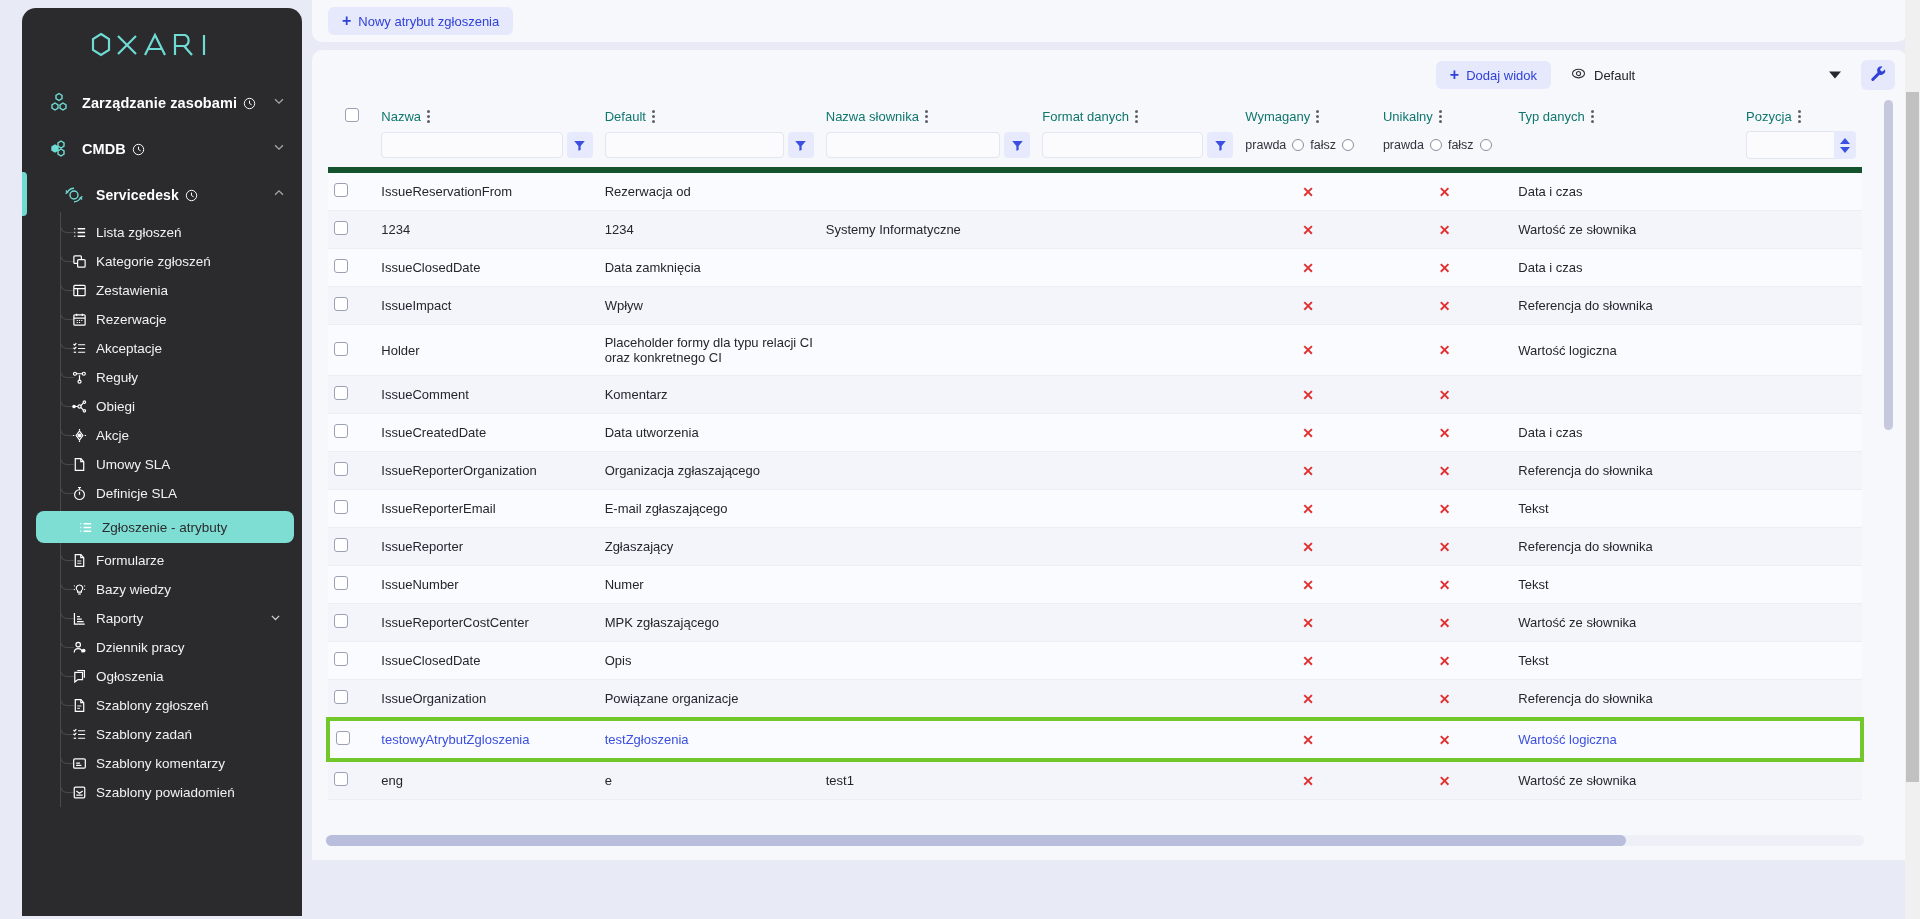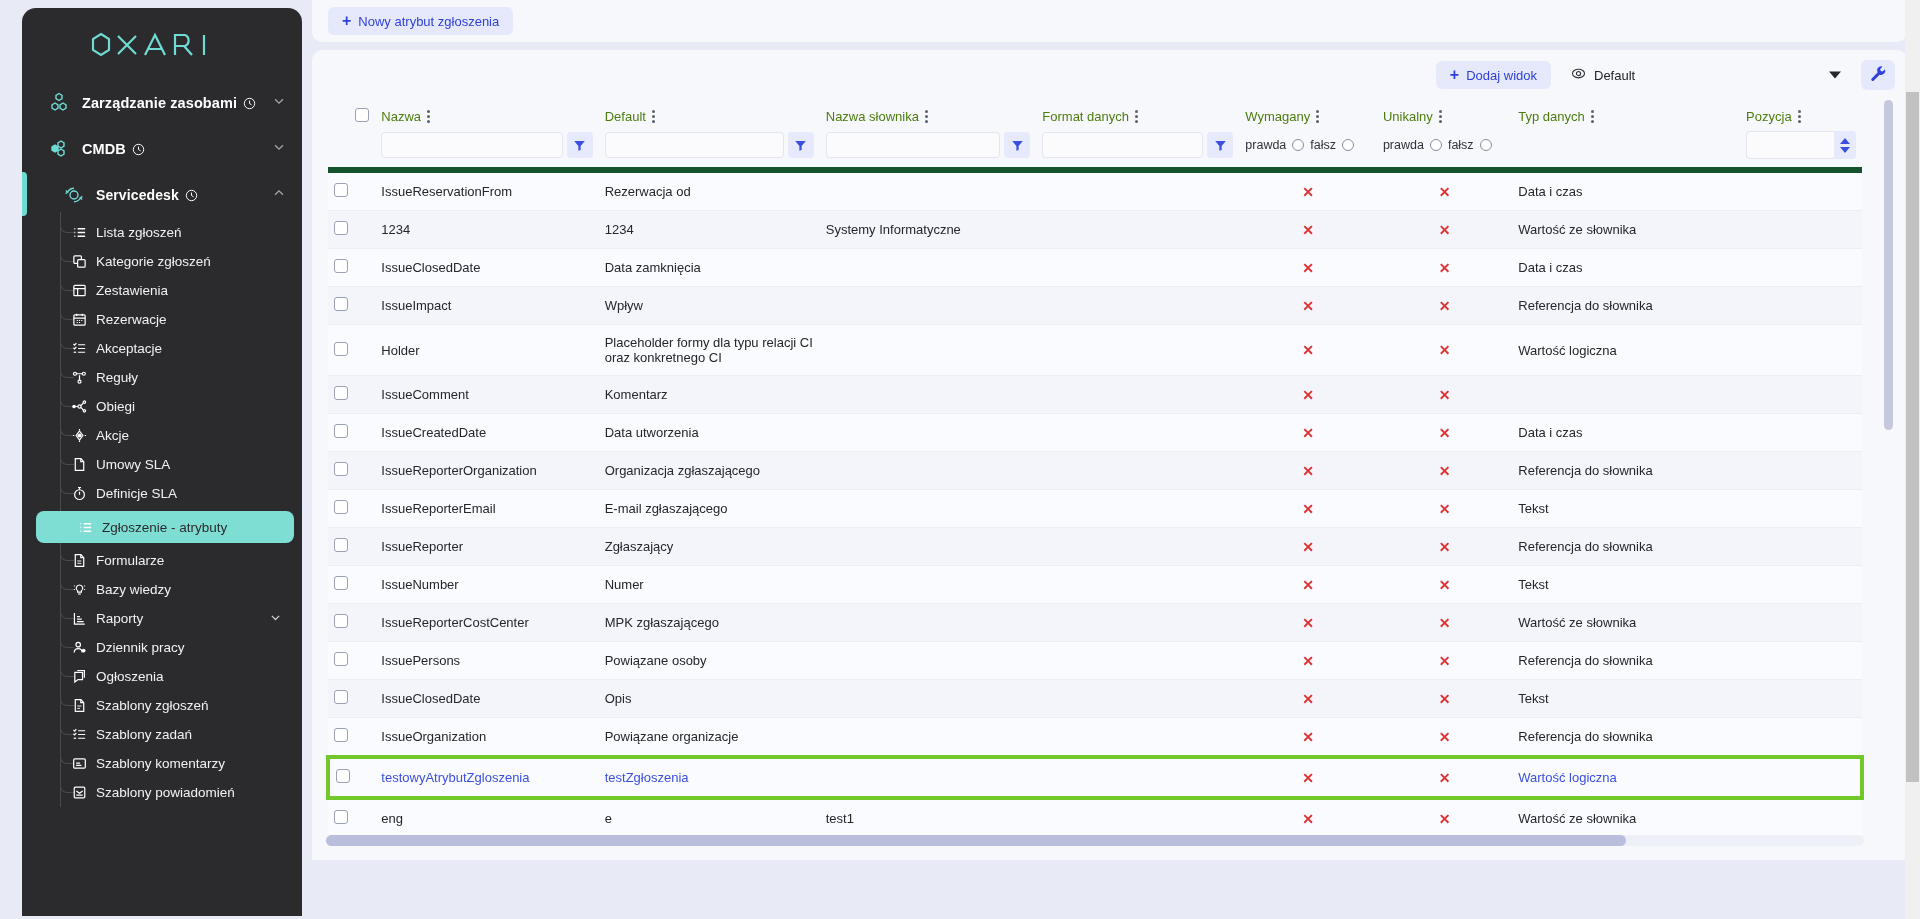--- a/index.html
+++ b/index.html
@@ -105,22 +105,22 @@
   }
   .wrench-btn {
     width: 34px; height: 30px; border-radius: 6px; background: #e6e9fb;
     display: flex; align-items: center; justify-content: center; cursor: pointer;
   }
 
   
   .table-wrap { position: relative; margin: 0 14px; }
   table { border-collapse: collapse; width: 1538px; table-layout: fixed; }
   thead th {
-    background: #f7f8fc; font-weight: 400; color: #4d7c0f;
-    font-size: 13px; text-align: right; padding: 8px 6px 4px 6px;
+    background: #f7f8fc; font-weight: 400; color: #0f766e;
+    font-size: 13px; text-align: center; padding: 8px 6px 4px 6px;
     border-bottom: none; vertical-align: middle;
   }
   .th-inner { display: flex; align-items: center; gap: 6px; }
   .kebab { display: inline-flex; flex-direction: column; gap: 2px; cursor: pointer; }
   .kebab i { width: 3px; height: 3px; background: #5c5f6b; border-radius: 50%; display:block;}
 
   .filter-row td { padding: 2px 6px 8px 6px; background: #f7f8fc; border-bottom: 6px solid #14532d; }
   .fbox { display: flex; align-items: center; gap: 4px; }
   .finput {
     flex: 1; height: 26px; border: 1px solid #e3e5ef; border-radius: 4px;
@@ -862,31 +862,20 @@
                 <td class="">MPK zgłaszającego</td>
                 <td></td>
                 <td></td>
                 <td class="c-center"><span class="xmark">✕</span></td>
                 <td class="c-center"><span class="xmark">✕</span></td>
                 <td class="">Wartość ze słownika</td>
                 <td></td>
               </tr>
               <tr>
                 <td><span class="chk"></span></td>
-                <td class="">IssuePersons</td>
-                <td class="">Powiązane osoby</td>
-                <td></td>
-                <td></td>
-                <td class="c-center"><span class="xmark">✕</span></td>
-                <td class="c-center"><span class="xmark">✕</span></td>
-                <td class="">Referencja do słownika</td>
-                <td></td>
-              </tr>
-              <tr>
-                <td><span class="chk"></span></td>
                 <td class="">IssueClosedDate</td>
                 <td class="">Opis</td>
                 <td></td>
                 <td></td>
                 <td class="c-center"><span class="xmark">✕</span></td>
                 <td class="c-center"><span class="xmark">✕</span></td>
                 <td class="">Tekst</td>
                 <td></td>
               </tr>
               <tr>

